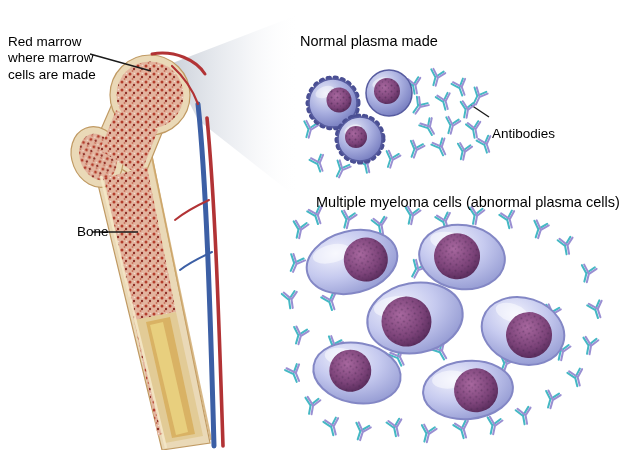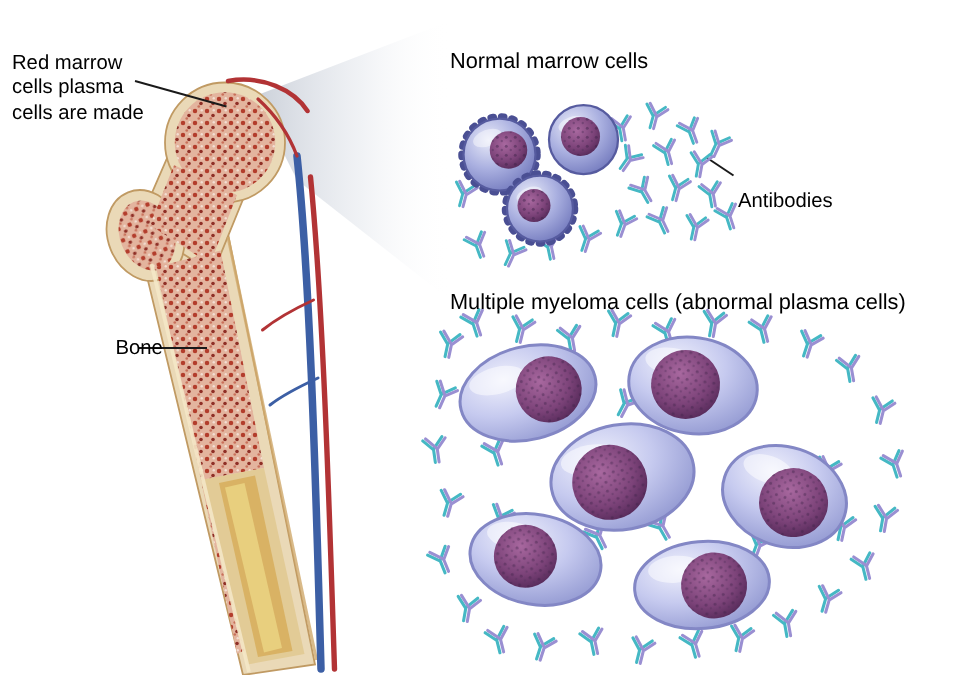--- a/index.html
+++ b/index.html
@@ -16,21 +16,21 @@
     position:absolute;
     color:var(--c-text,#000);
     font-family:"Liberation Sans",sans-serif;
     white-space:pre-line;
   }
   .label{font-size:13.5px;line-height:1.22;}
   .heading{font-size:14.5px;line-height:1.2;}
   .lbl-red-marrow{left:8px;top:34px;width:102px;}
   .lbl-bone{left:77px;top:224px;}
   .hd-normal{left:300px;top:33px;}
-  .hd-myeloma{left:300px;top:194px;}
+  .hd-myeloma{left:316px;top:194px;}
   .lbl-antibodies{left:492px;top:126px;}
   .abT{stroke:var(--c-ab-teal,#45b8c4);}
   .abP{stroke:var(--c-ab-lav,#9a8fd2);}
   .ptr{stroke:var(--c-ptr,#111);stroke-width:1.3;fill:none;}
 </style>
 </head>
 <body>
 
 <div class="canvas">
 
@@ -230,19 +230,19 @@
       <g transform="rotate(-5 468 390)">
         <ellipse cx="468" cy="390" rx="45" ry="29" fill="url(#gM)" stroke="#8387c5" stroke-width="2"></ellipse>
         <ellipse cx="451" cy="378" rx="18" ry="9" fill="#ffffff" opacity="0.5"></ellipse>
         <circle cx="476" cy="391" r="22" fill="url(#gNu)"></circle>
         <circle cx="476" cy="391" r="22" fill="url(#nucDots)" opacity="0.4"></circle>
       </g>
     </g>
   </svg>
 
   <div class="label lbl-red-marrow">Red marrow
-cells plasma
+where marrow
 cells are made</div>
   <div class="label lbl-bone">Bone</div>
-  <div class="heading hd-normal">Normal marrow cells</div>
+  <div class="heading hd-normal">Normal plasma made</div>
   <div class="heading hd-myeloma">Multiple myeloma cells (abnormal plasma cells)</div>
   <div class="label lbl-antibodies">Antibodies</div>
 </div>
 
 </body></html>

